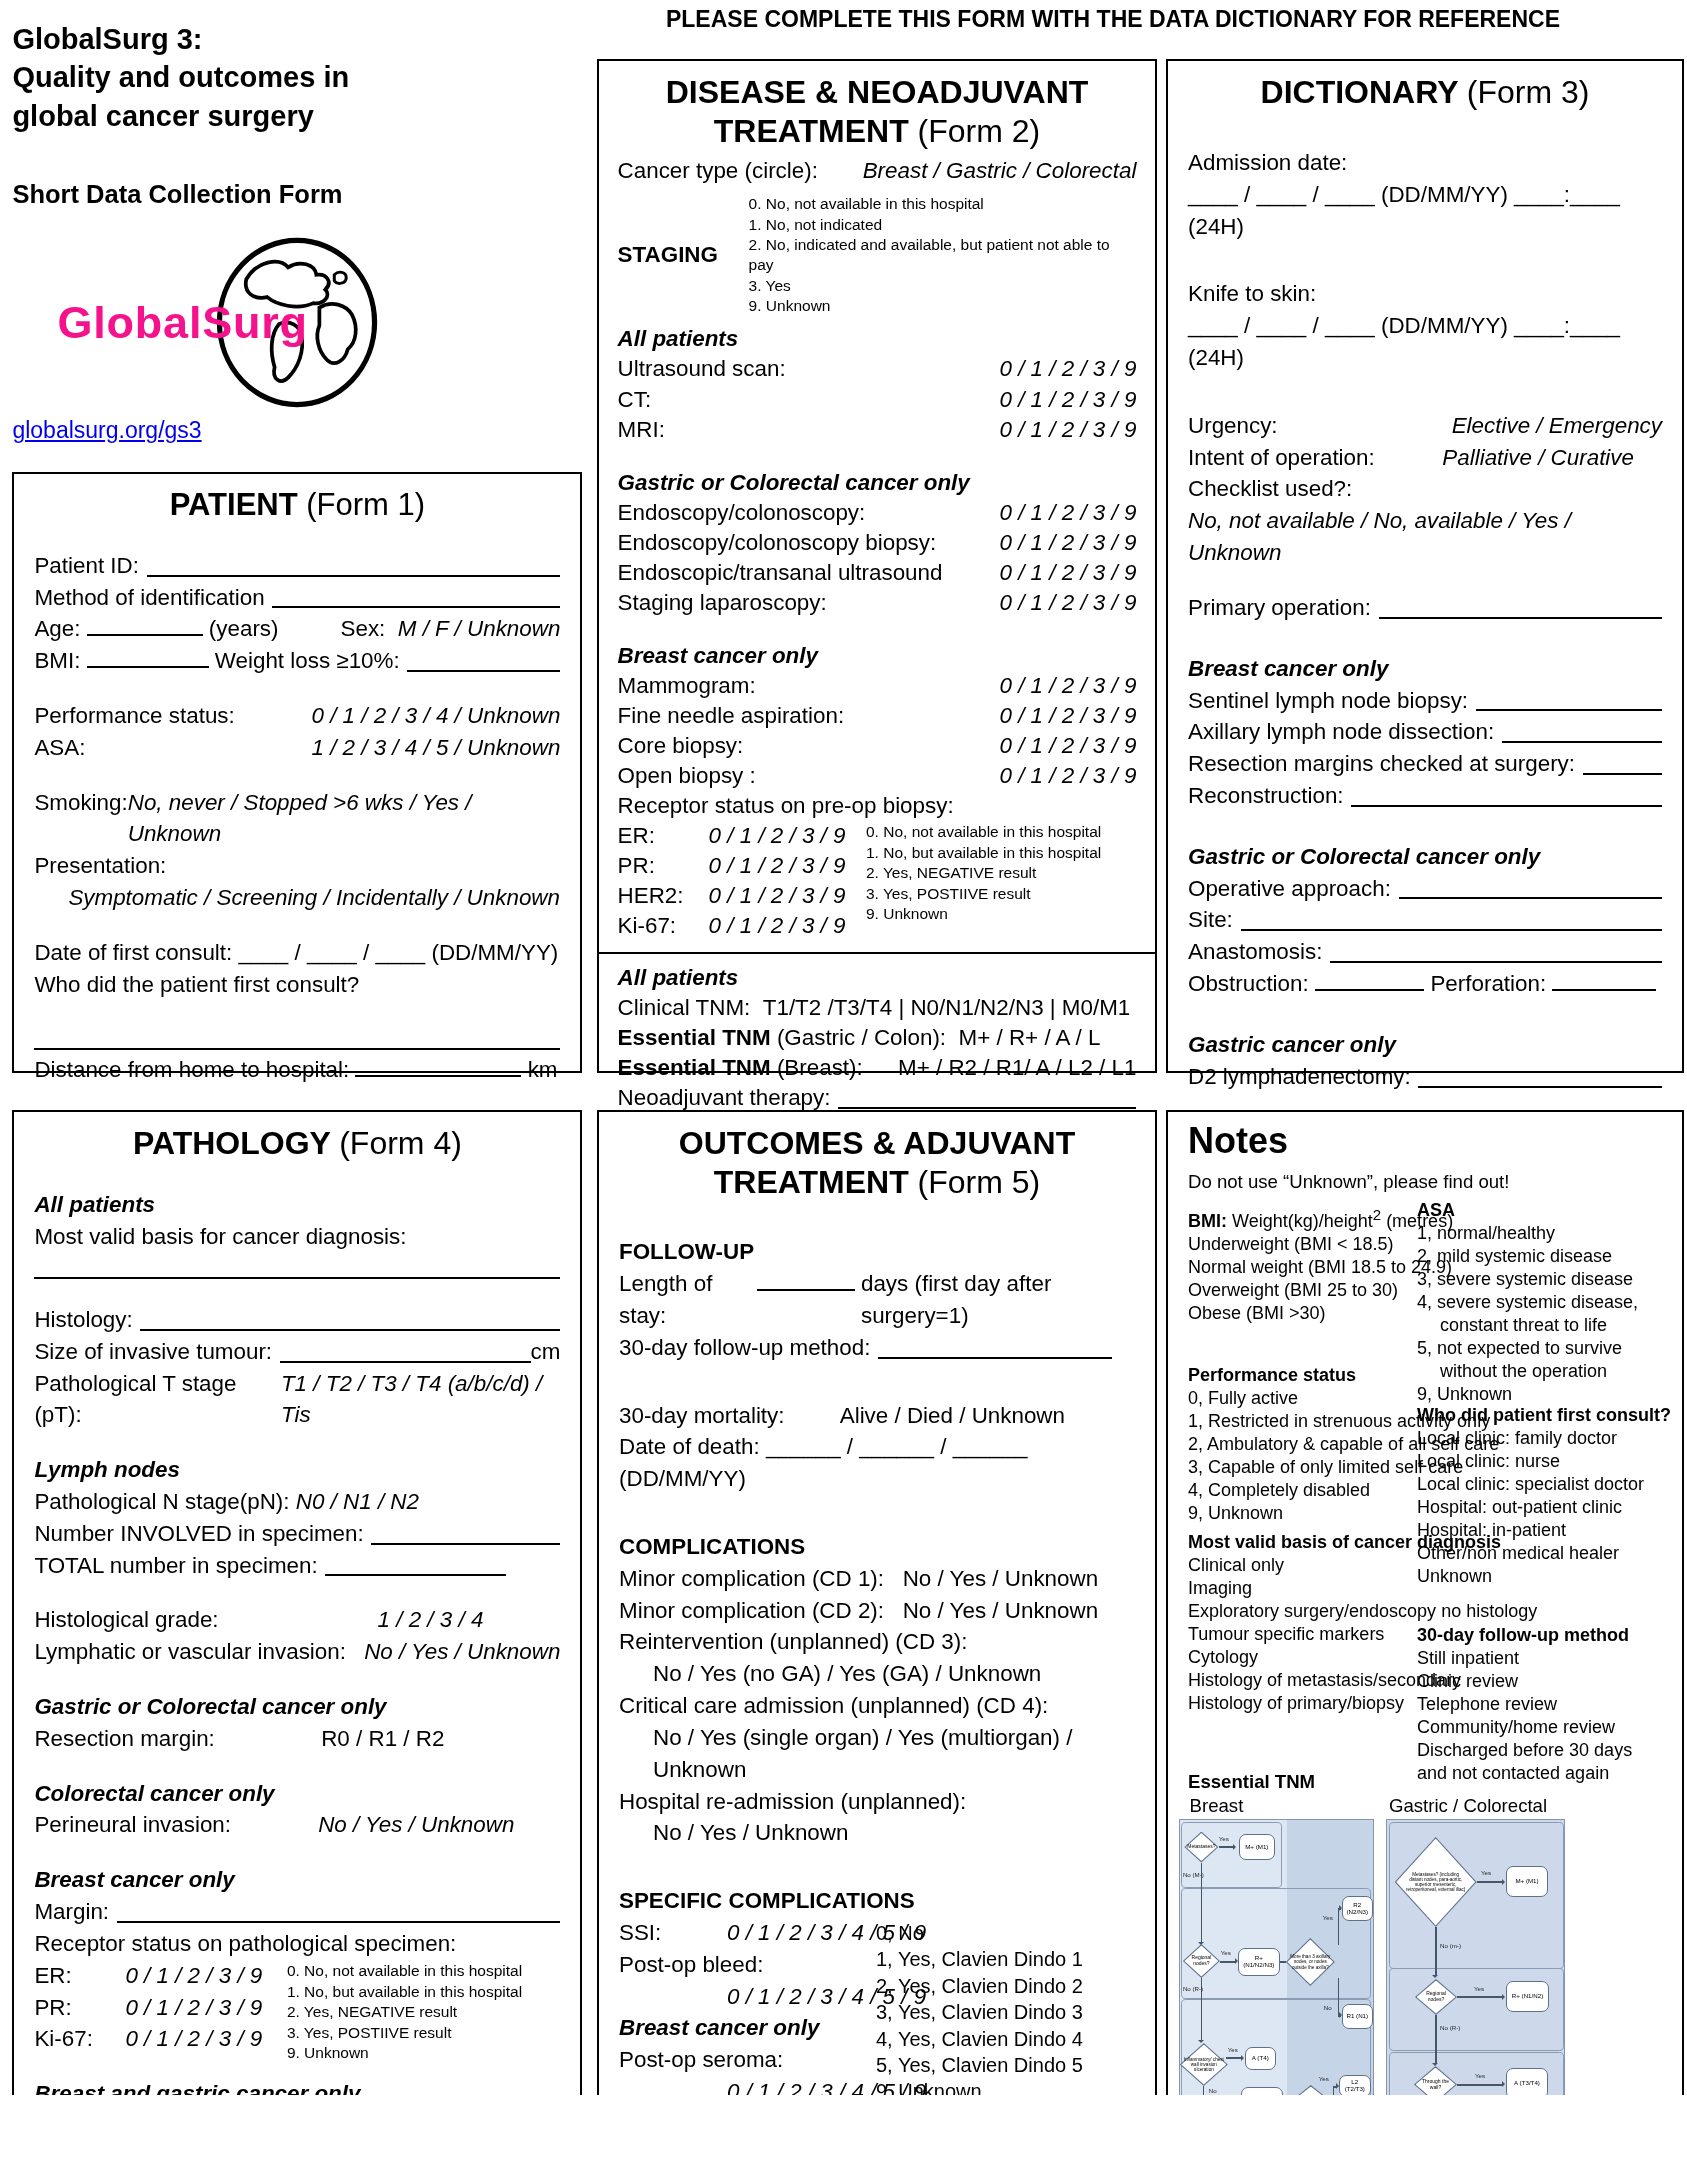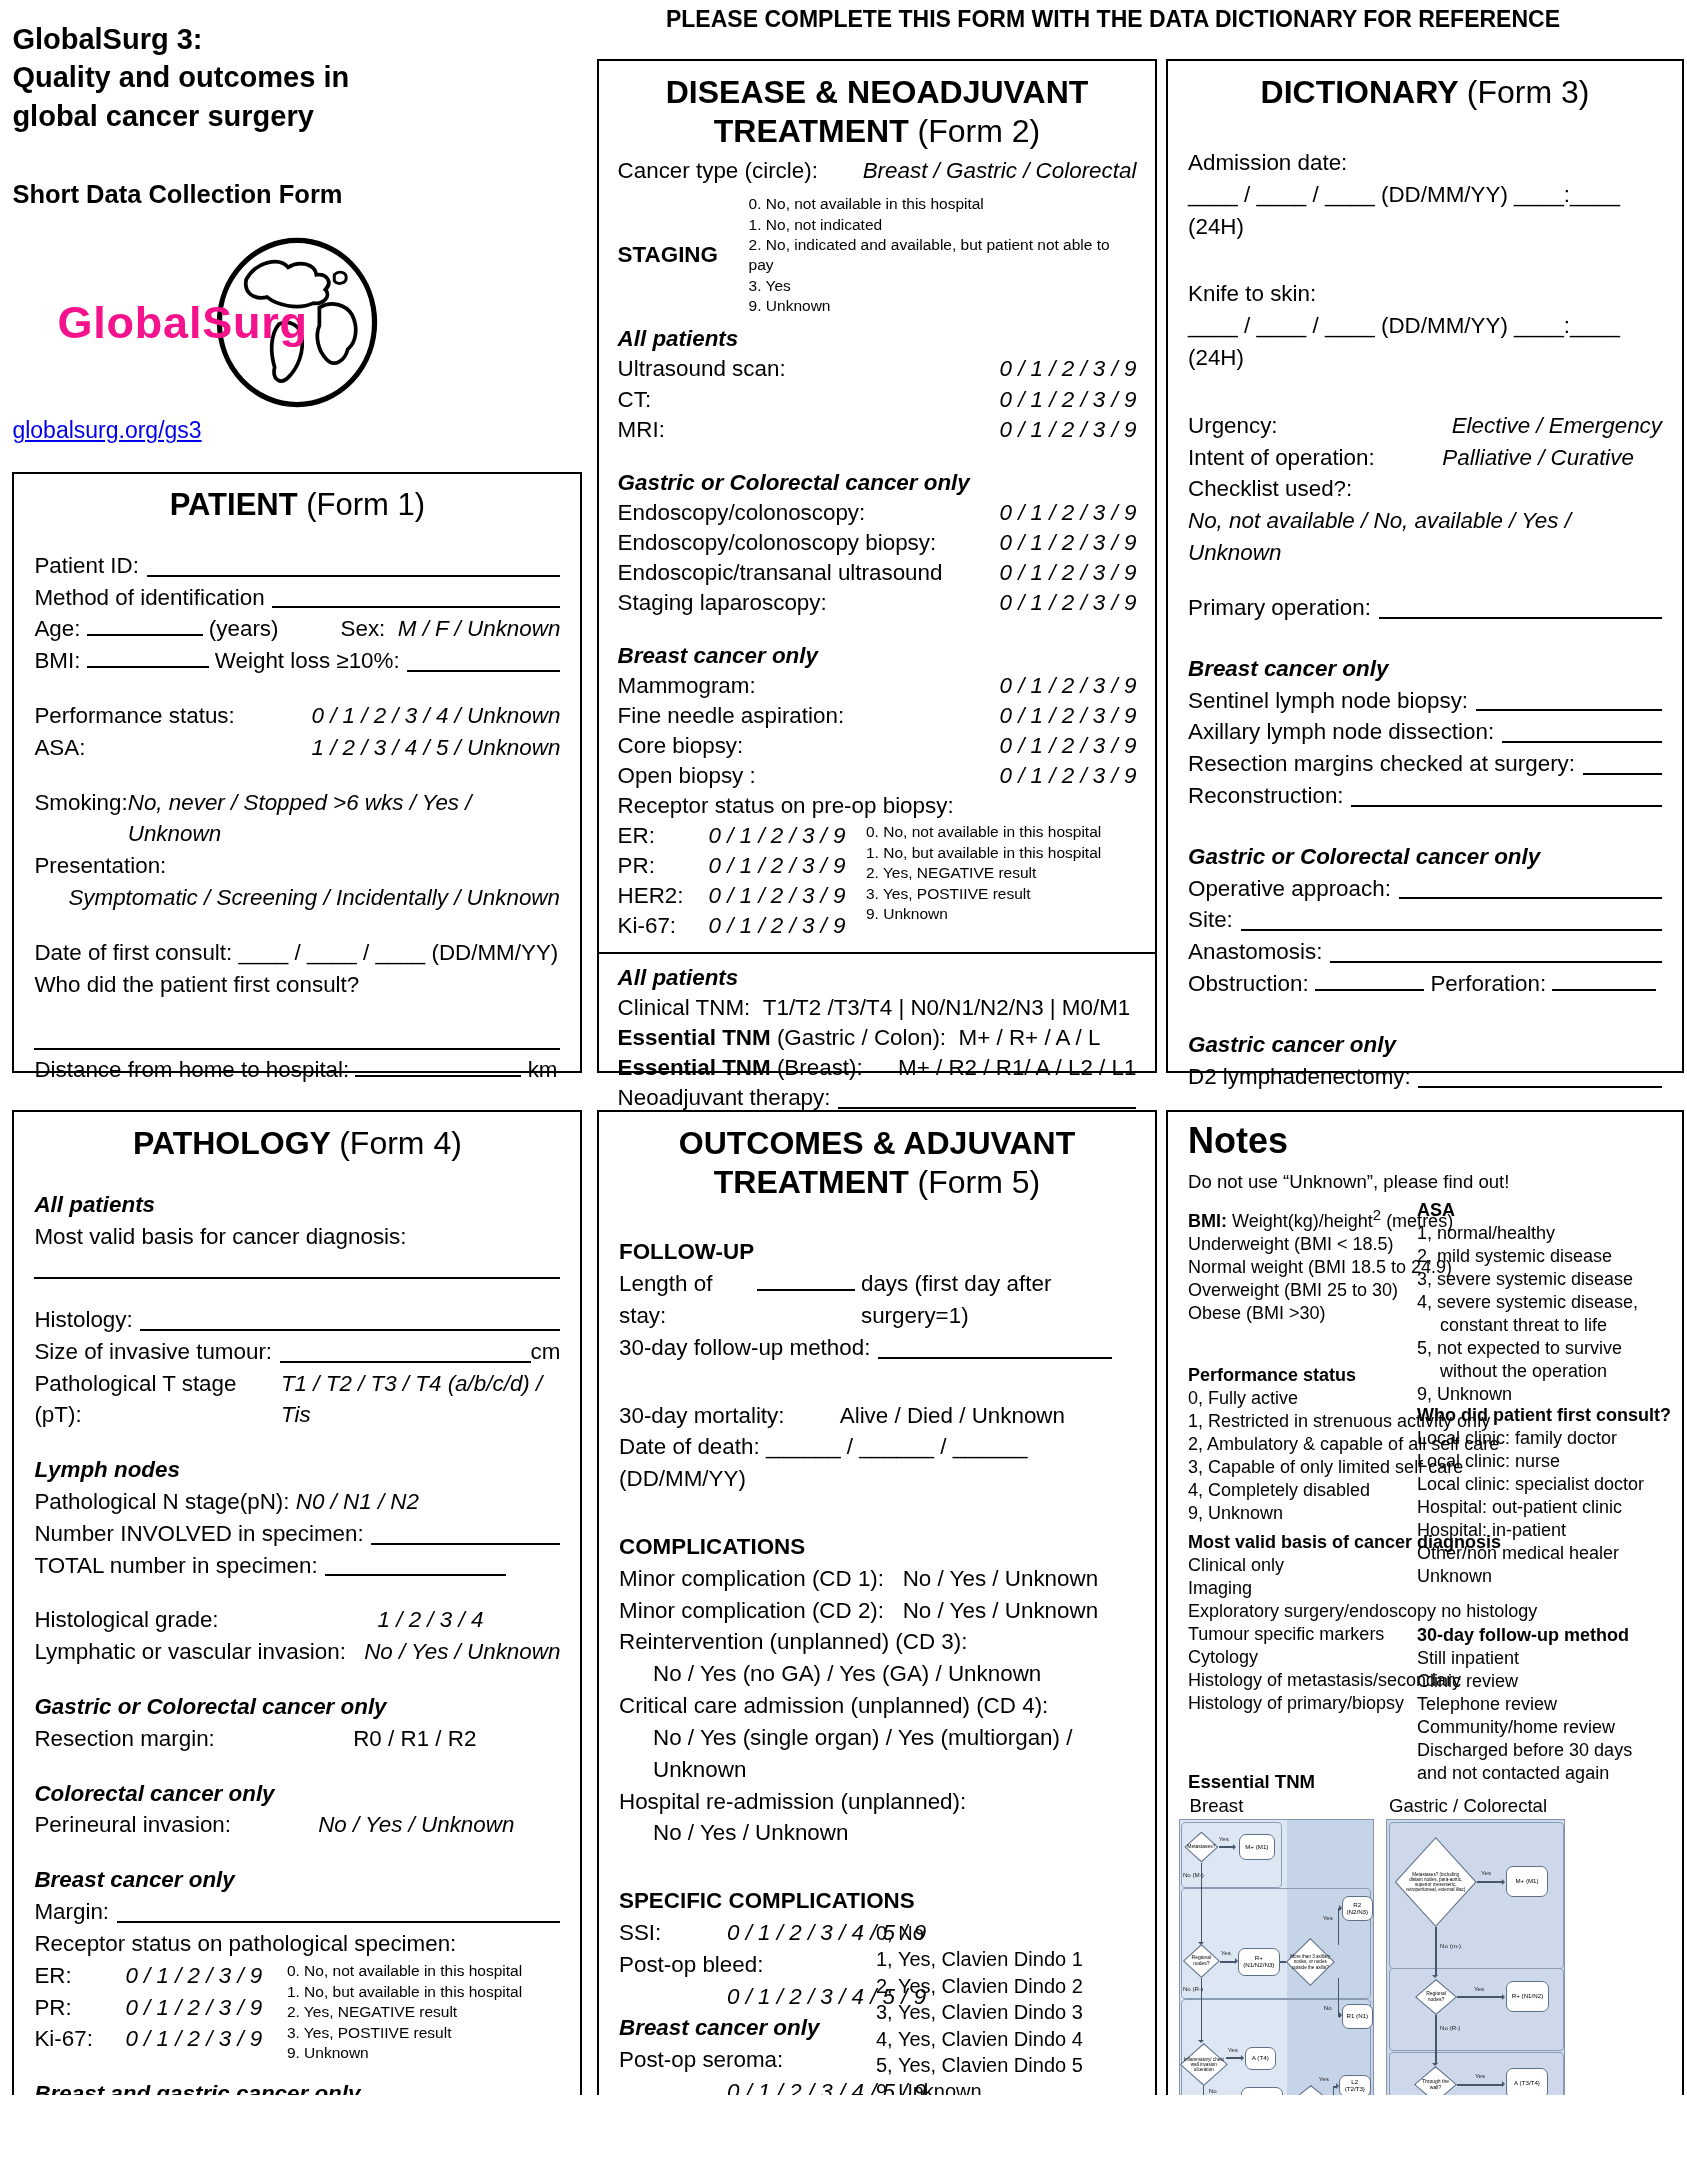--- a/index.html
+++ b/index.html
@@ -402,21 +402,21 @@
     <div class="fr">
         <span>Lymphatic or vascular invasion:</span>
         <span class="opt mla">No   /   Yes   /   Unknown</span>
       </div>
     <div class="g30"></div>
     <div class="fr">
         <span class="bi">Gastric or Colorectal cancer only</span>
       </div>
     <div class="fr">
         <span>Resection margin:</span>
-        <span class="mla" style="margin-right:84px">R0  /  R1  /  R2</span>
+        <span class="mla" style="margin-right:116px">R0  /  R1  /  R2</span>
       </div>
     <div class="g30"></div>
     <div class="fr">
         <span class="bi">Colorectal cancer only</span>
       </div>
     <div class="fr">
         <span>Perineural invasion:</span>
         <span class="opt mla" style="margin-right:46px">No  /  Yes  /  Unknown</span>
       </div>
     <div class="g30"></div>

